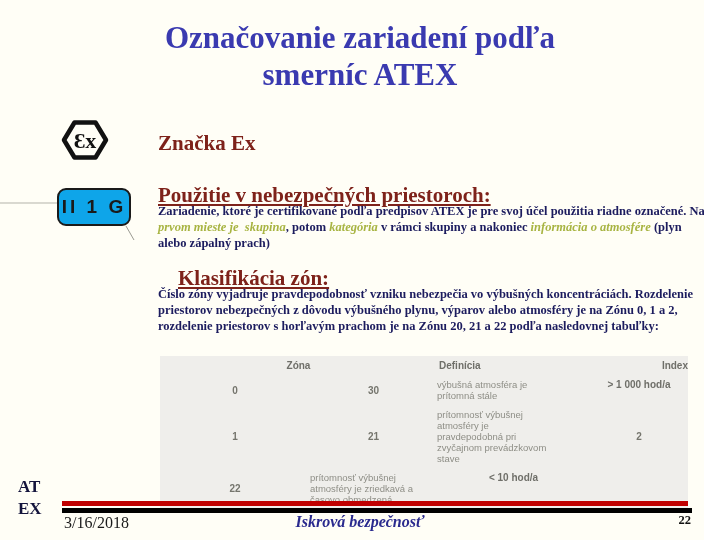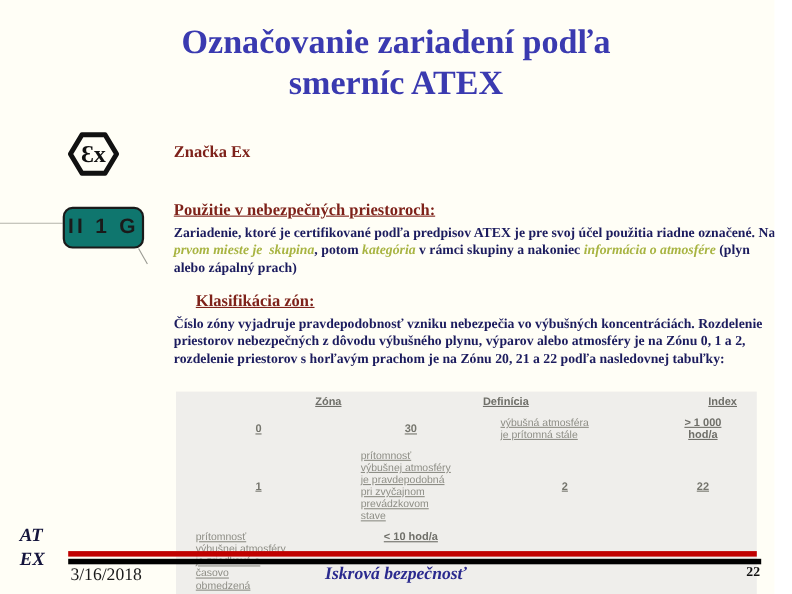--- a/index.html
+++ b/index.html
@@ -8,56 +8,56 @@
   .slide {
     position:relative; width:704px; height:540px;
     background:#fffef6; overflow:hidden;
   }
   
   .title-wrap { position:absolute; top:19px; left:0; width:720px; text-align:center;
     color:#3a3ab0; font-weight:bold; font-size:31px; line-height:37px; }
   
   .ex-mark { position:absolute; left:60px; top:119px; width:50px; height:42px; }
   
-  .red-head { position:absolute; color:#7e221a; font-weight:bold; font-size:15px; }
+  .red-head { position:absolute; color:#7e221a; font-weight:bold; font-size:21px; }
   .red-head.u { text-decoration:underline; }
   
   .para { position:absolute; left:158px; width:552px; color:#1c1c5e;
     font-weight:bold; font-size:12.5px; line-height:16px; white-space:pre-wrap; }
   .para .accent { color:#a8b442; font-style:italic; }
   
   .badge { position:absolute; left:57px; top:188px; width:74px; height:38px;
-    background:#0f766e; border:2.5px solid #1a1a1a; border-radius:9px;
+    background:#0ea5e9; border:2.5px solid #1a1a1a; border-radius:9px;
     display:flex; align-items:center; justify-content:center;
     font-family:"Liberation Sans", sans-serif; font-weight:bold; font-size:19px;
     letter-spacing:3px; color:#1a1a1a; }
   .callout-svg { position:absolute; left:0; top:196px; width:140px; height:50px; }
   
   .zone-table { position:absolute; left:160px; top:356px; width:528px;
     background:#efeeeb; font-family:"Liberation Sans", sans-serif;
     display:grid; grid-template-columns:150px 127px 153px 98px; z-index:1; }
-  .zone-table .cell { padding:4px 18px;text-decoration:underline; }
+  .zone-table .cell { padding:4px 0; }
   .hdr { color:#6f6f69; font-weight:bold; font-size:10px; padding-top:6px; }
   .hdr.zona { grid-column:1 / span 2; text-align:center; }
   .hdr.defin { text-align:left; padding-left:2px; }
   .hdr.index { text-align:right; }
   .zval { color:#75756d; font-weight:bold; font-size:10px; text-align:center;
     display:flex; align-items:center; justify-content:center; }
   .defv { color:#8e8e86; font-size:9.5px; line-height:11px; max-width:118px;
     display:flex; align-items:center; }
   .idxv { color:#6f6f69; font-weight:bold; font-size:10px; text-align:center;
     display:flex; align-items:flex-start; justify-content:center; }
   .idxv span { max-width:80px; display:inline-block; }
   
   .bar-red { position:absolute; left:62px; top:501px; width:626px; height:5px;
     background:#c00000; z-index:3; }
   .bar-black { position:absolute; left:62px; top:508px; width:630px; height:5px;
     background:#000000; z-index:3; }
   .footer-left { position:absolute; left:18px; top:476px; color:#14143c;
-    font-weight:bold; font-size:17px; line-height:22px; z-index:4;font-style:italic; }
+    font-weight:bold; font-size:17px; line-height:22px; z-index:4; }
   .footer-date { position:absolute; left:64px; top:514px; color:#1a1a1a;
     font-size:16px; z-index:4; }
   .footer-center { position:absolute; left:0; top:513px; width:720px; text-align:center;
     color:#2a2a8e; font-weight:bold; font-style:italic; font-size:16px; z-index:4; }
   .footer-page { position:absolute; right:13px; top:513px; color:#111;
     font-weight:bold; font-size:12.5px; z-index:4; }
 </style>
 </head>
 <body>
 
@@ -98,20 +98,21 @@
     <div class="cell hdr index">Index</div>
 
     <div class="cell zval">0</div>
     <div class="cell zval">30</div>
     <div class="cell defv">výbušná atmosféra je prítomná stále</div>
     <div class="cell idxv">
       <span>&gt; 1 000 hod/a</span>
     </div>
 
     <div class="cell zval">1</div>
+    <div class="cell zval">21</div>
     <div class="cell defv">prítomnosť výbušnej atmosféry je pravdepodobná pri zvyčajnom prevádzkovom stave</div>
 
     <div class="cell zval">2</div>
     <div class="cell zval">22</div>
     <div class="cell defv">prítomnosť výbušnej atmosféry je zriedkavá a časovo obmedzená</div>
     <div class="cell idxv">
       <span>&lt; 10 hod/a</span>
     </div>
   </div>
 

